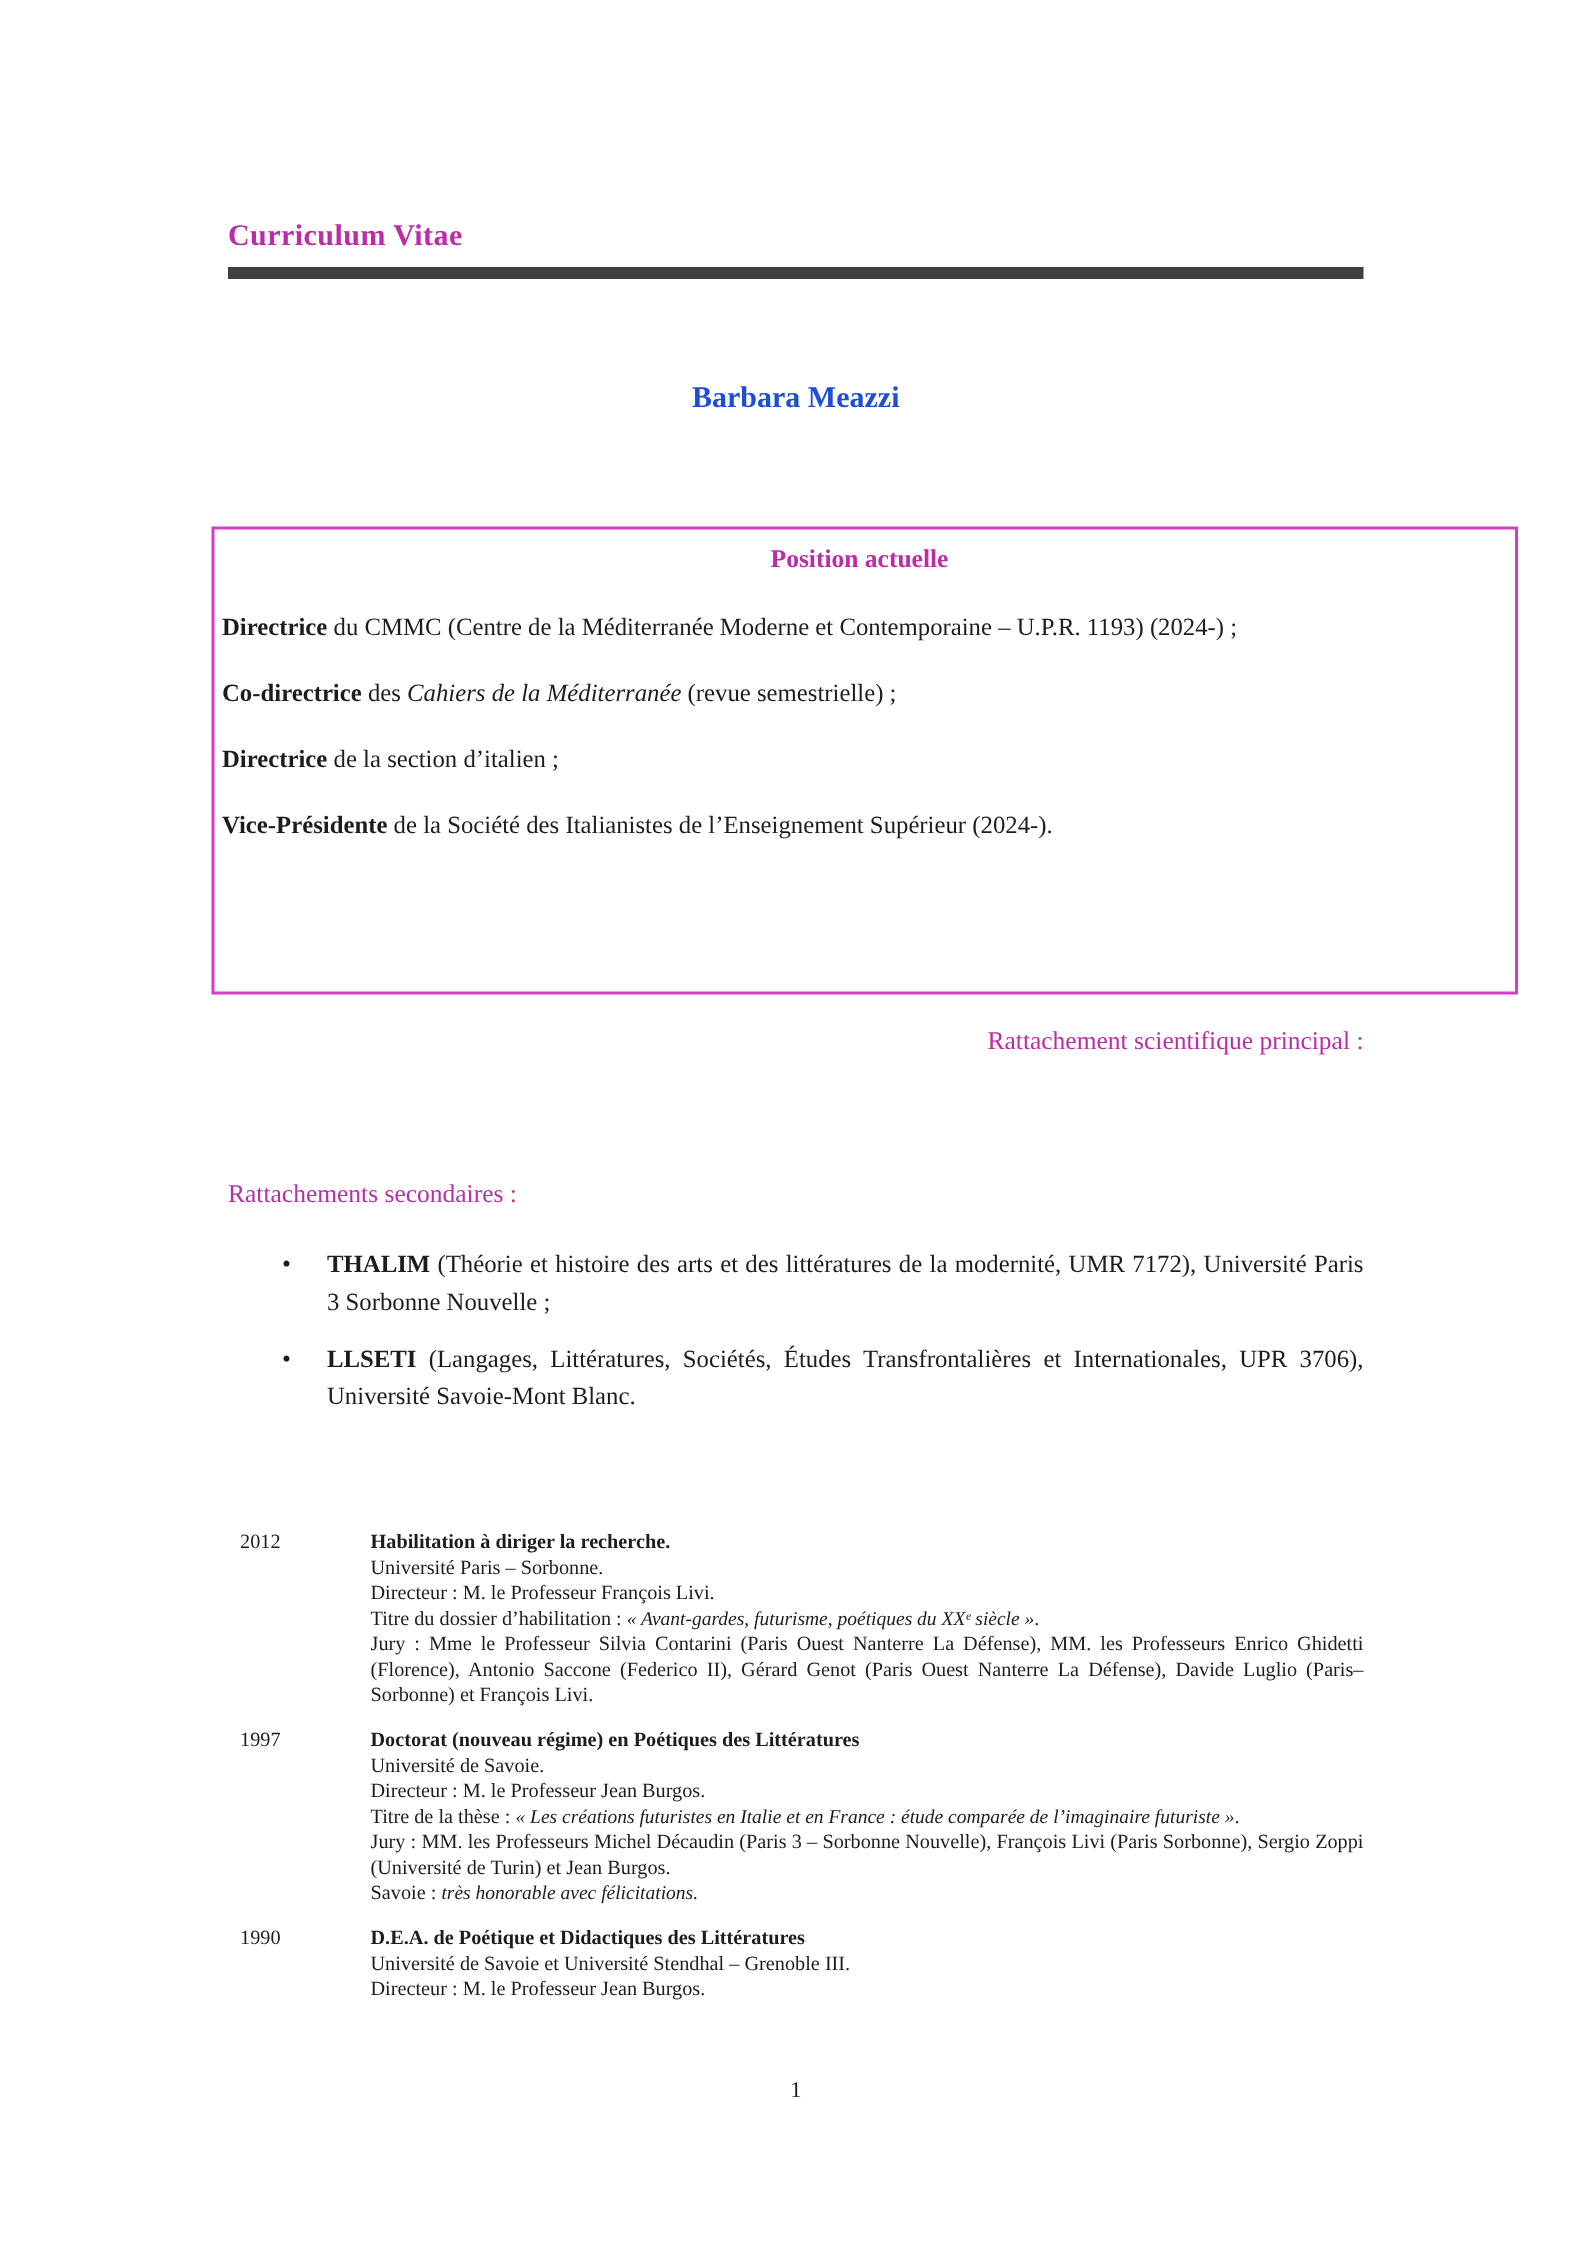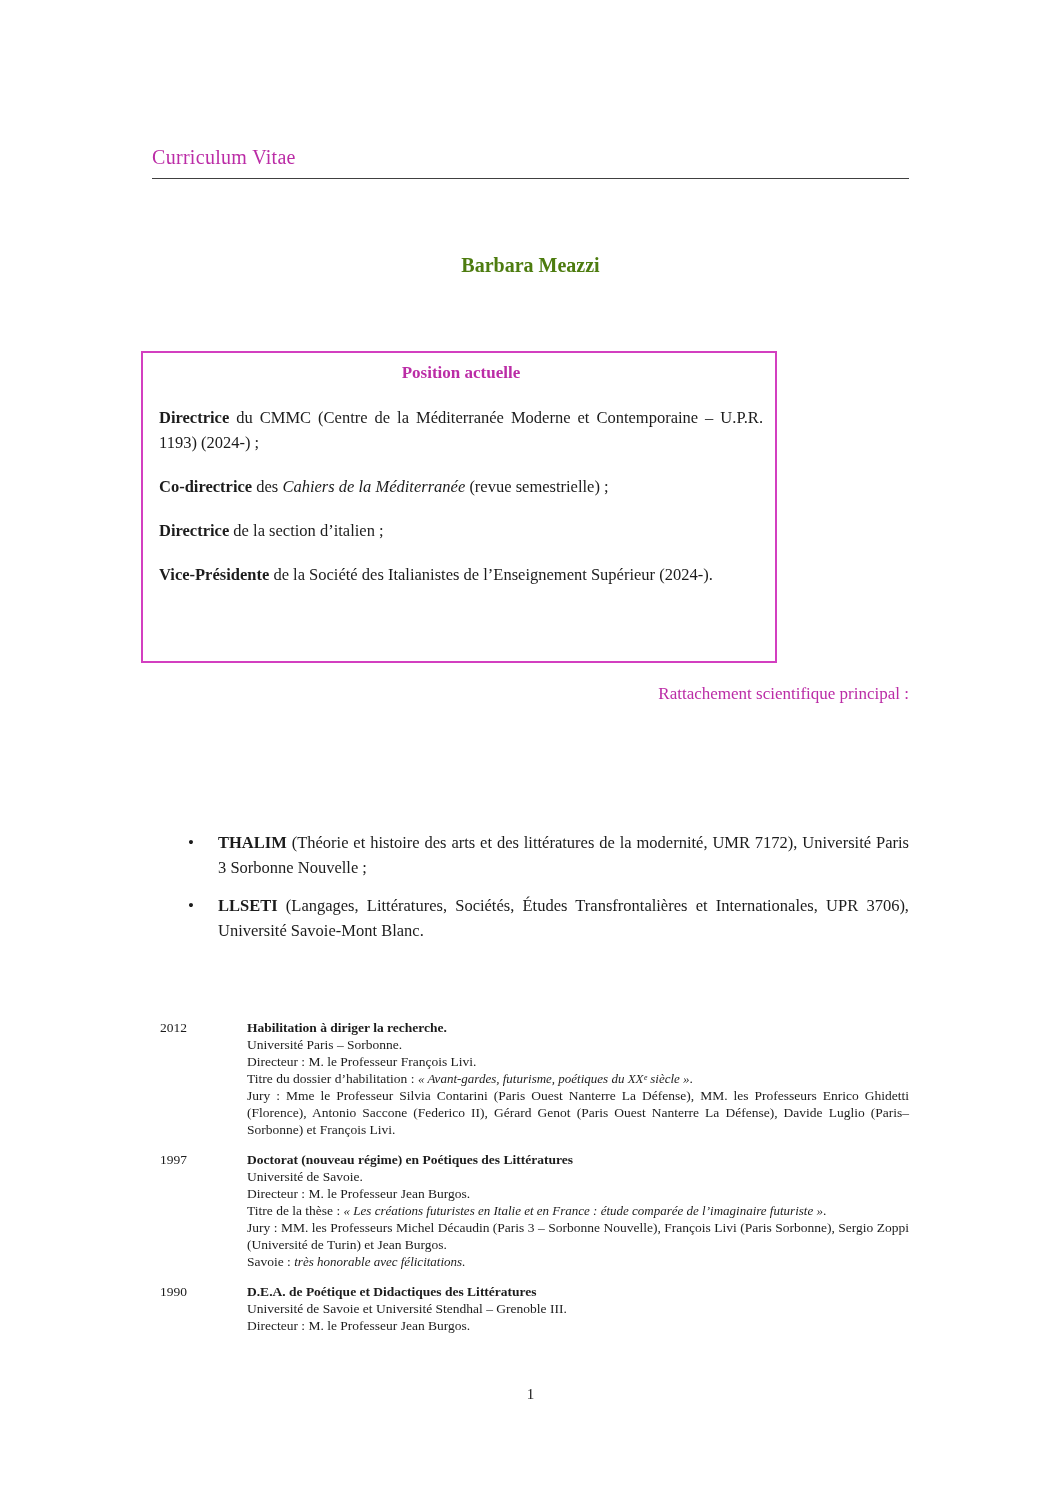--- a/index.html
+++ b/index.html
@@ -5,33 +5,33 @@
   html,body { margin:0; padding:0; background:#ffffff; }
   .cv-page {
     position:relative; width:1058px; height:1497px; background:#ffffff;
     overflow:hidden;
     font-family:"Liberation Serif","DejaVu Serif",serif;
     color:#1c1c1c;
   }
 
   .cv-header {
     position:absolute; left:152px; top:146px; width:757px;
-    font-size:20px; font-weight:normal; color:#bb2ca6;
-    padding-bottom:9px; border-bottom:1px solid #404040;
+    font-size:20px; font-weight:bold; color:#bb2ca6;
+    padding-bottom:9px; border-bottom:8px solid #404040;
     letter-spacing:0.3px;
   }
   .cv-name {
     position:absolute; left:152px; top:254px; width:757px;
-    text-align:center; font-size:20px; font-weight:bold; color:#4d7c0f;
+    text-align:center; font-size:20px; font-weight:bold; color:#1d4ed8;
   }
 
   .position-box {
-    position:absolute; left:141px; top:351px; width:636px; height:312px;
+    position:absolute; left:141px; top:351px; width:871px; height:312px;
     box-sizing:border-box; border:2px solid #d33fc0;
-    padding:10px 12px 0 16px;
+    padding:10px 12px 0 5px;
   }
   .box-title {
     text-align:center; font-size:17px; font-weight:bold; color:#bb2ca6;
     margin:0 0 22px 0;
   }
   .box-p {
     font-size:16.5px; line-height:25px; margin:0 0 19px 0;
     text-align:justify;
   }
 
@@ -86,20 +86,21 @@
     <p class="box-p"><strong>Co-directrice</strong><span> des </span><i>Cahiers de la Méditerranée</i><span> (revue semestrielle) ;</span></p>
 
     <p class="box-p"><strong>Directrice</strong><span> de la section d’italien ;</span></p>
 
     <p class="box-p"><strong>Vice-Présidente</strong><span> de la Société des Italianistes de l’Enseignement Supérieur (2024-).</span></p>
   </div>
 
   <div class="sec-heading" style="top:684px;text-align:right;">Rattachement scientifique principal :</div>
 
 
+  <div class="sec-heading" style="top:786px;">Rattachements secondaires :</div>
 
   <div class="bullet-item" style="top:830px;"><strong>THALIM</strong><span> (Théorie et histoire des arts et des littératures de la modernité, UMR 7172), Université Paris 3 Sorbonne Nouvelle ;</span></div>
 
   <div class="bullet-item" style="top:893px;"><strong>LLSETI</strong><span> (Langages, Littératures, Sociétés, Études Transfrontalières et Internationales, UPR 3706), Université Savoie-Mont Blanc.</span></div>
 
 
   <div class="formation-list">
 
     <div class="f-entry">
       <div class="f-year">2012</div>

